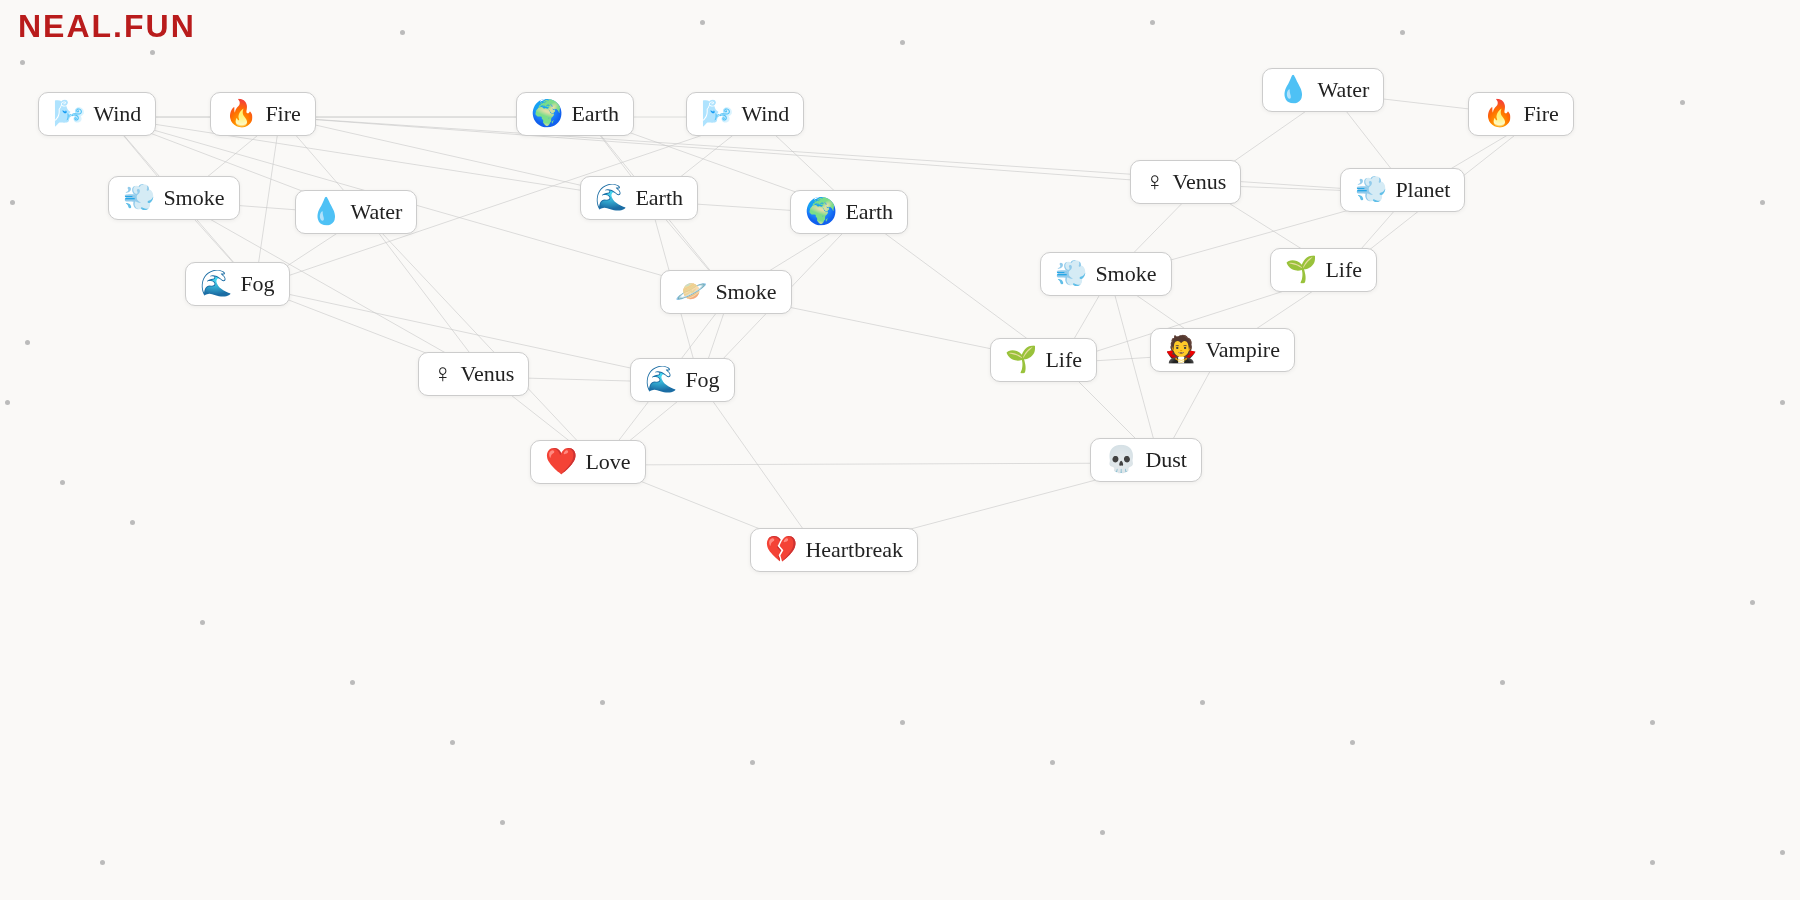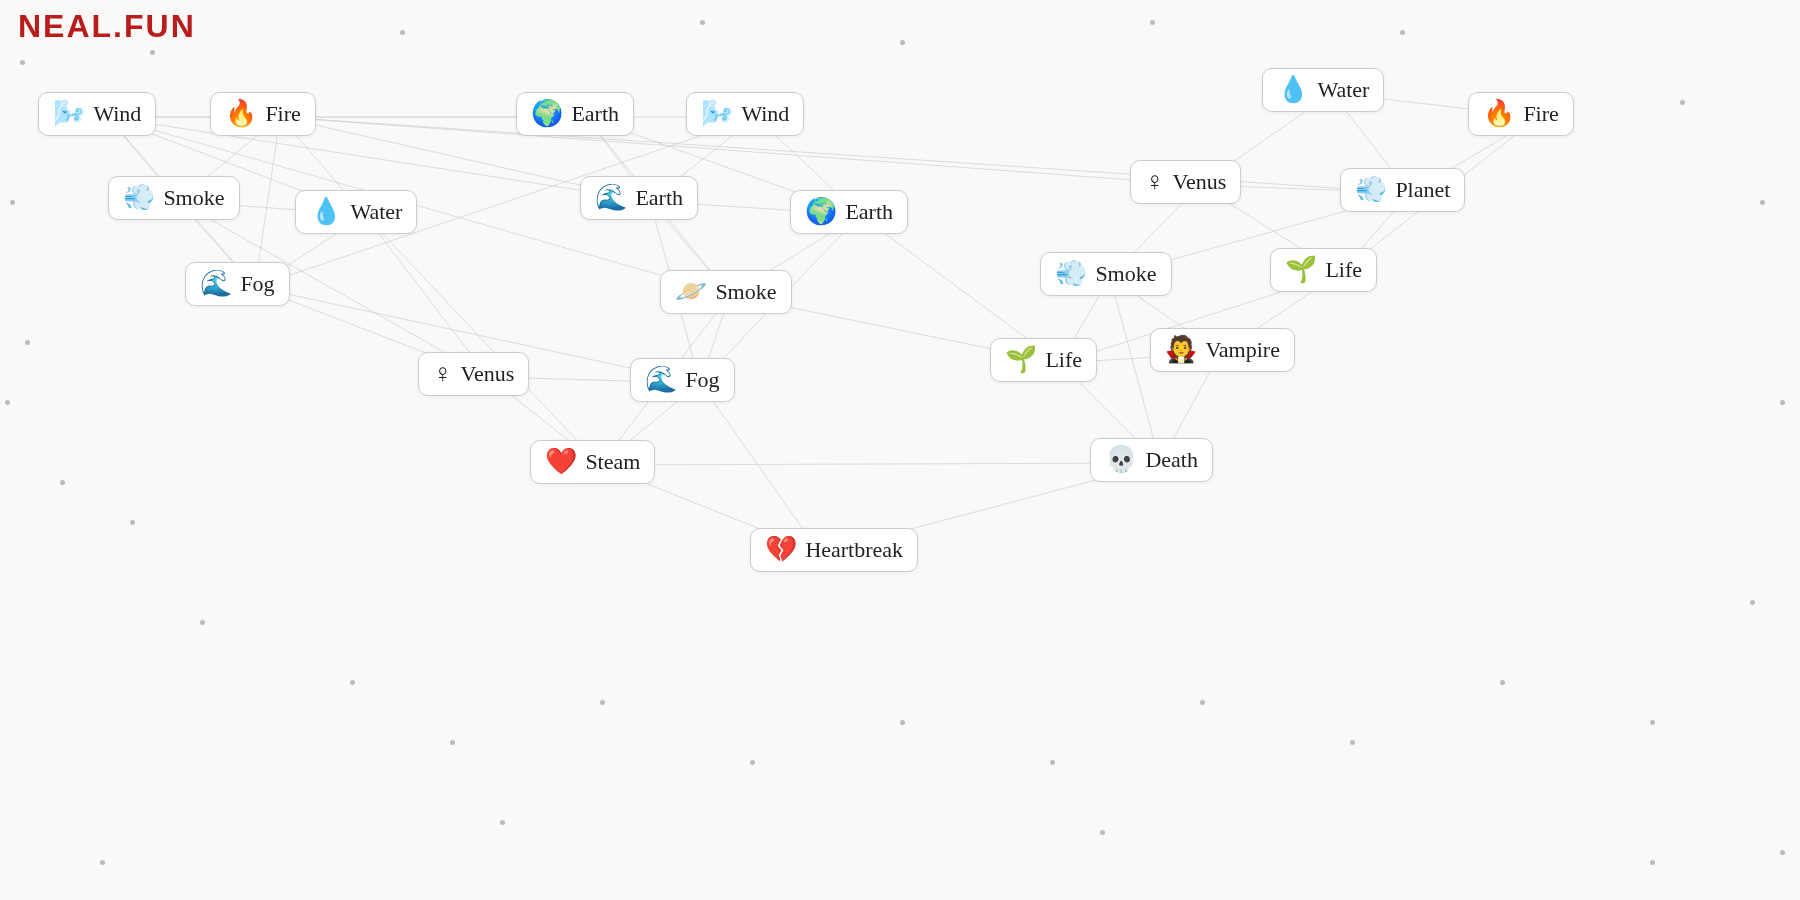--- a/index.html
+++ b/index.html
@@ -206,25 +206,25 @@
     <div class="node" style="left: 990px; top: 338px;">
       <span class="emoji">🌱</span>
       <span>Life</span>
     </div>
     <div class="node" style="left: 1150px; top: 328px;">
       <span class="emoji">🧛</span>
       <span>Vampire</span>
     </div>
     <div class="node" style="left: 530px; top: 440px;">
       <span class="emoji">❤️</span>
-      <span>Steam</span>
+      <span>Love</span>
     </div>
     <div class="node" style="left: 1090px; top: 438px;">
       <span class="emoji">💀</span>
-      <span>Death</span>
+      <span>Dust</span>
     </div>
     <div class="node" style="left: 750px; top: 528px;">
       <span class="emoji">💔</span>
       <span>Heartbreak</span>
     </div>
   </div>
 
 <div class="dot" style="left: 10px; top: 200px;"></div>
 <div class="dot" style="left: 25px; top: 340px;"></div>
 <div class="dot" style="left: 60px; top: 480px;"></div>

